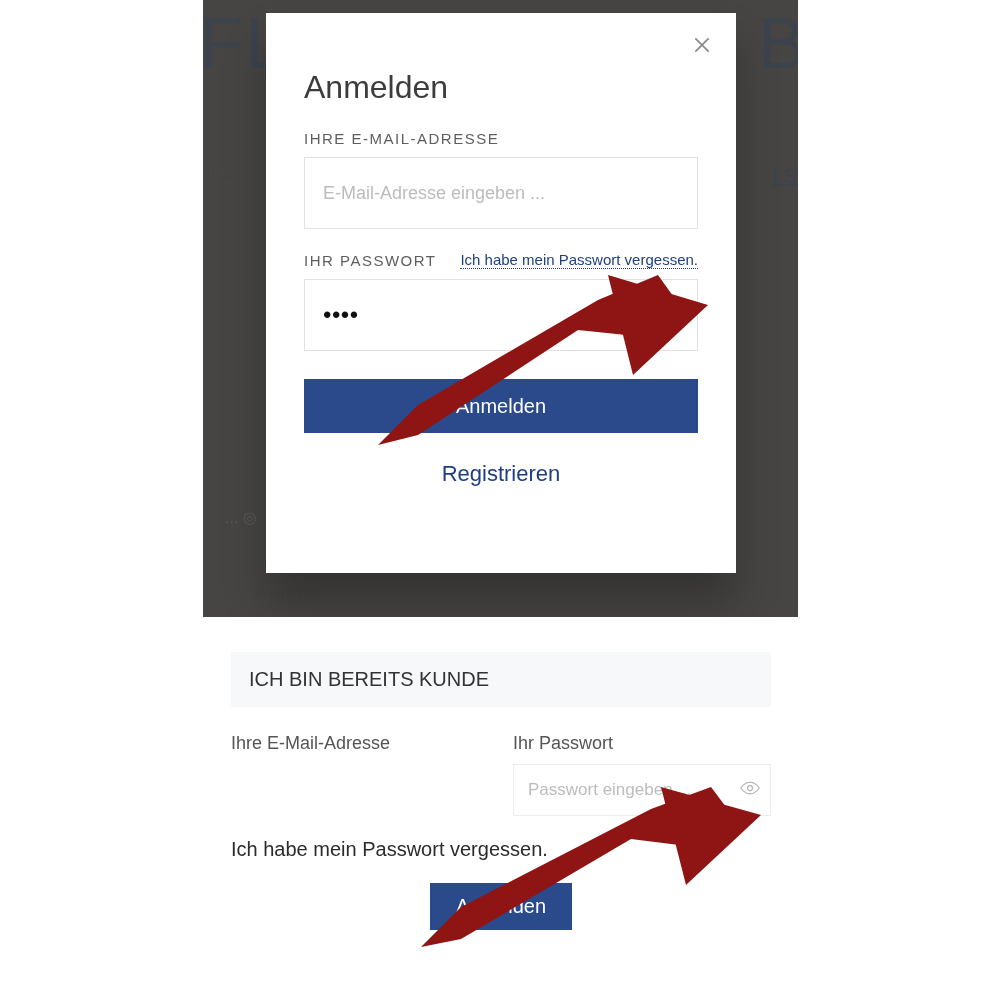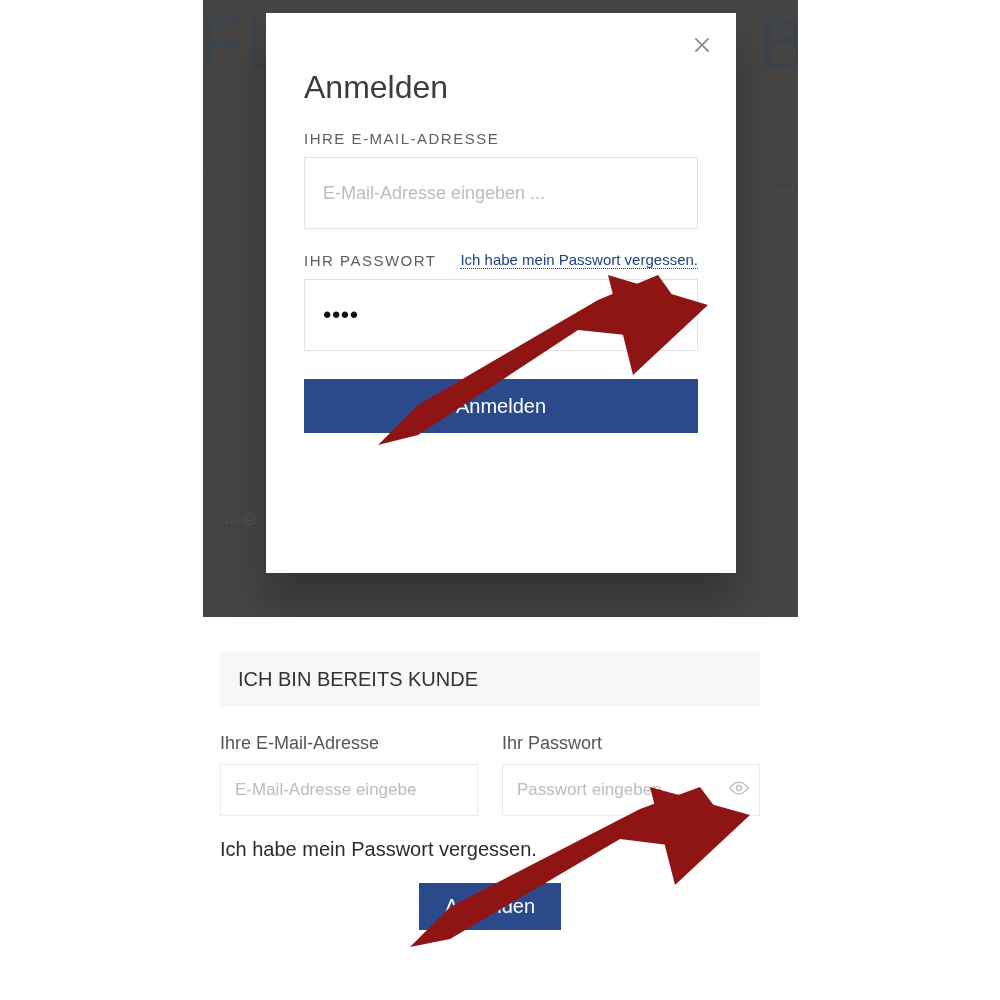--- a/index.html
+++ b/index.html
@@ -145,21 +145,21 @@
     font-size:22px;
     color:#1f3f80;
   }
 
   
   .arrow { position:absolute; pointer-events:none; }
 
   
   .lower {
     position:absolute;
-    left:220px; top:652px;
+    left:231px; top:652px;
     width:540px;
   }
   .section-head {
     background:#f7f8fa;
     padding:16px 18px;
     font-size:20px;
     color:#333;
   }
   .cols {
     display:flex;
@@ -247,39 +247,37 @@
       <span class="eye">
         <svg width="22" height="22" viewBox="0 0 24 24">
             <path d="M1 12s4-7 11-7 11 7 11 7-4 7-11 7S1 12 1 12z" fill="none" stroke="#b7b7b7" stroke-width="1.5"></path>
             <circle cx="12" cy="12" r="3" fill="none" stroke="#b7b7b7" stroke-width="1.5"></circle>
           </svg>
       </span>
     </div>
 
     <button class="primary-btn">Anmelden</button>
 
+    <div class="register-link">Registrieren</div>
   </div>
 
   <svg class="arrow" style="left:175px; top:275px;" width="330" height="190" viewBox="0 0 330 190">
     <g fill="#8f1515">
       <polygon points="0,170 40,130 220,25 280,0 310,42 248,60 200,55 40,160"></polygon>
       <polygon points="230,0 330,30 255,100"></polygon>
     </g>
   </svg>
 </div>
 
 <div class="lower">
   <div class="section-head">ICH BIN BEREITS KUNDE</div>
 
   <div class="cols">
     <div class="col">
       <div class="lbl">Ihre E-Mail-Adresse</div>
-      <div class="field">
-        <input type="text" placeholder="E-Mail-Adresse eingebe" style="">
-      </div>
     </div>
     <div class="col">
       <div class="lbl">Ihr Passwort</div>
       <div class="field">
         <input type="text" placeholder="Passwort eingeben ..." style="">
         <span class="eye2">
           <svg width="20" height="20" viewBox="0 0 24 24">
               <path d="M1 12s4-7 11-7 11 7 11 7-4 7-11 7S1 12 1 12z" fill="none" stroke="#b7b7b7" stroke-width="1.5"></path>
               <circle cx="12" cy="12" r="3" fill="none" stroke="#b7b7b7" stroke-width="1.5"></circle>
             </svg>

